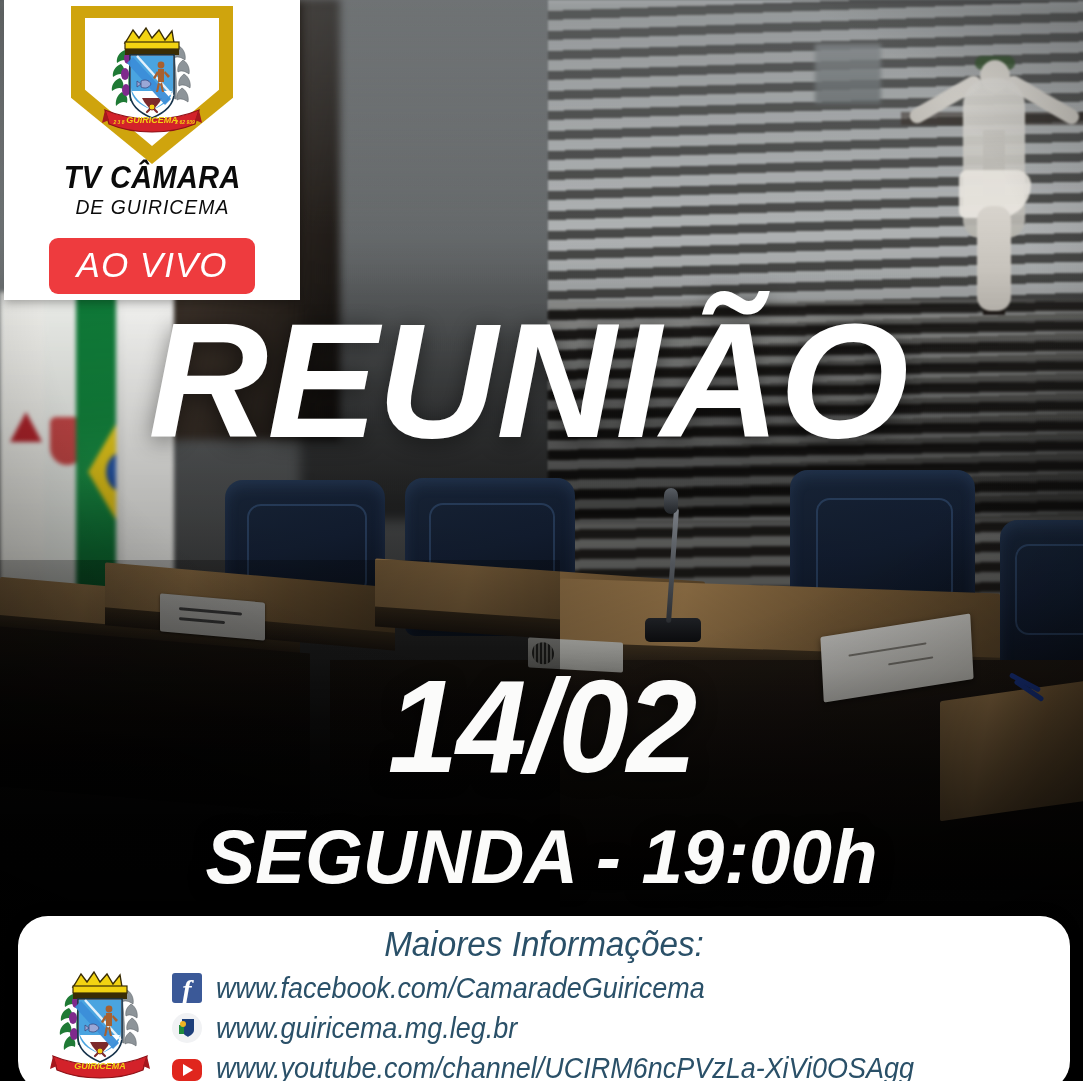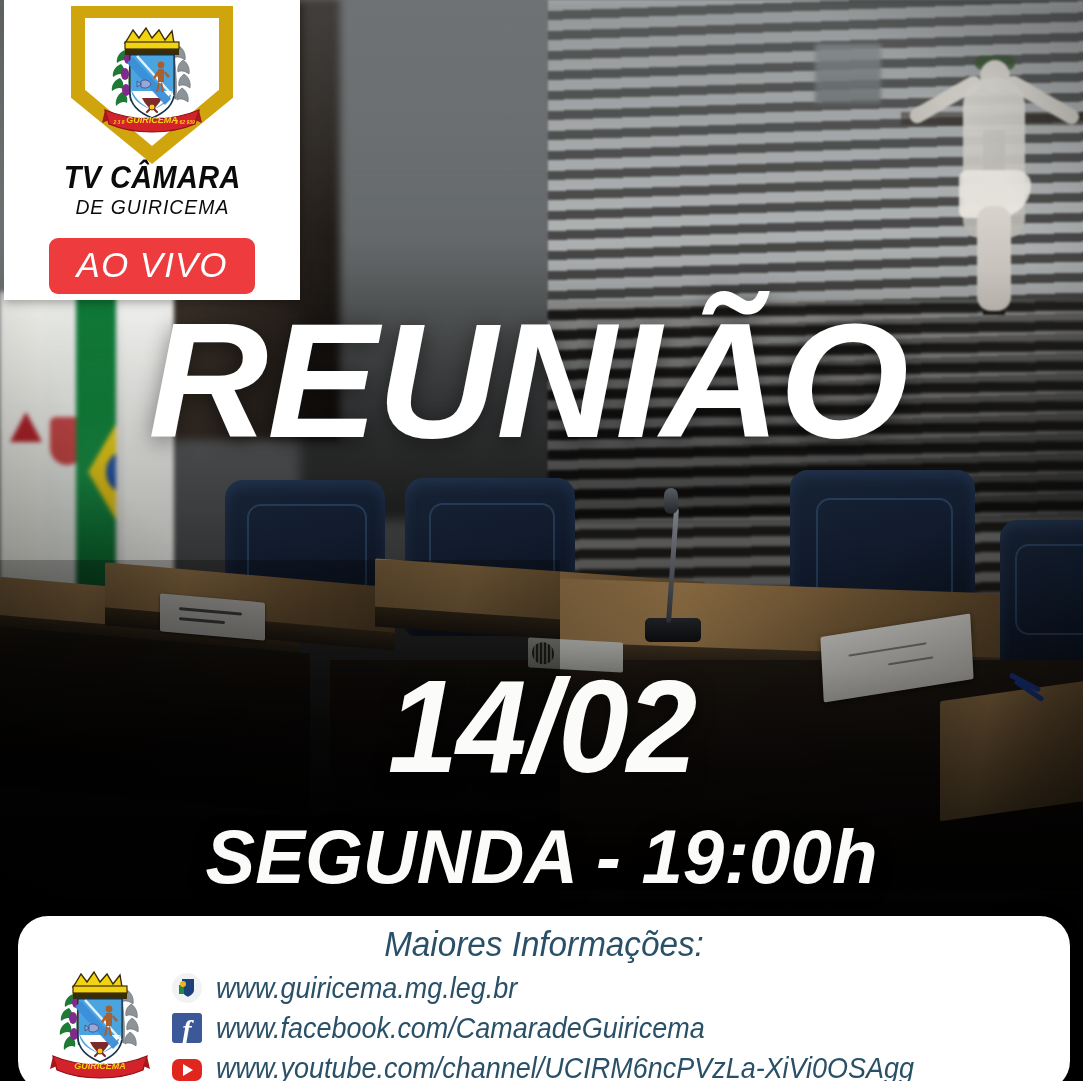--- a/index.html
+++ b/index.html
@@ -555,36 +555,36 @@
         <circle cx="55" cy="85" r="3" fill="#f2d312" stroke="#7d2a2b" stroke-width="1"></circle>
         <path d="M8 90c14 6 30 9 47 9s33-3 47-9l-4 14c-14 6-28 8-43 8s-29-2-43-8z" fill="#d3222a" stroke="#8e1218" stroke-width="1.2"></path>
         <path d="M8 90l-3 13 7-3z" fill="#a6171d"></path>
         <path d="M102 90l3 13-7-3z" fill="#a6171d"></path>
         <text x="55" y="103" text-anchor="middle" font-family="Liberation Sans, sans-serif" font-size="9" font-weight="bold" fill="#f2d312">GUIRICEMA</text>
       </svg>
 
       <div class="links">
 
         <div class="link-row">
+          <span class="ic ic-fb"></span>
+          <span class="link-text">www.facebook.com/CamaradeGuiricema</span>
+        </div>
+
+        <div class="link-row">
           <span class="ic ic-site">
             <svg width="22" height="22" viewBox="0 0 22 22">
               <path d="M6 2h12v11c0 4-5 6-6 7-1-1-6-3-6-7z" fill="#1d3f7a"></path>
               <path d="M3 8h5v9H3z" fill="#1f8a3c"></path>
               <circle cx="7" cy="7" r="3" fill="#f0b323"></circle>
             </svg>
           </span>
           <span class="link-text">www.guiricema.mg.leg.br</span>
         </div>
 
         <div class="link-row">
-          <span class="ic ic-fb"></span>
-          <span class="link-text">www.facebook.com/CamaradeGuiricema</span>
-        </div>
-
-        <div class="link-row">
           <span class="ic ic-yt"></span>
           <span class="link-text">www.youtube.com/channel/UCIRM6ncPVzLa-XiVi0OSAgg</span>
         </div>
 
       </div>
     </div>
   </div>
 
 </div>
 

